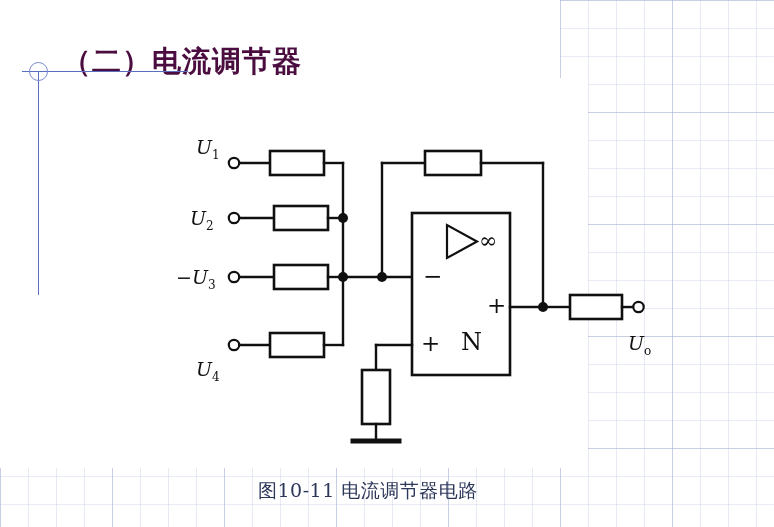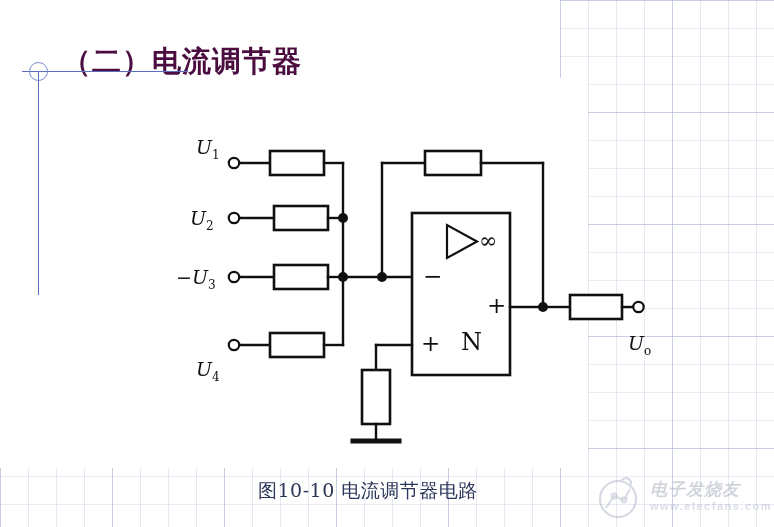--- a/index.html
+++ b/index.html
@@ -271,27 +271,16 @@
   <div class="sym" style="left:479px; top:228px; font-size:22px;">∞</div>
 
   <div class="sym" style="left:423px; top:263px; font-size:23px;">−</div>
 
   <div class="sym" style="left:487px; top:292px; font-size:23px;">+</div>
 
   <div class="sym" style="left:421px; top:330px; font-size:23px;">+</div>
 
   <div class="sym" style="left:461px; top:328px; font-size:24px;">N</div>
 
-  <div class="caption">图10-10  电流调节器电路</div>
-
-  <div class="watermark">
-    <svg width="56" height="48" viewBox="0 0 56 48">
-      <path d="M 30 6 C 34 2 42 6 38 12" fill="none" stroke="#7b86a4" stroke-width="2.2" stroke-linecap="round"></path>
-      <circle cx="26" cy="25" r="18" fill="none" stroke="#7b86a4" stroke-width="2.2"></circle>
-      <path d="M 14 34 L 22 22 L 32 26 L 38 15" fill="none" stroke="#7b86a4" stroke-width="2"></path>
-      <circle cx="22" cy="22" r="2.6" fill="none" stroke="#7b86a4" stroke-width="1.8"></circle>
-      <circle cx="32" cy="26" r="2.6" fill="none" stroke="#7b86a4" stroke-width="1.8"></circle>
-    </svg>
-    <div class="wm-text1">电子发烧友</div>
-    <div class="wm-text2">www.elecfans.com</div>
-  </div>
+  <div class="caption">图10-11  电流调节器电路</div>
+
 
 </div>
 
 </body></html>

